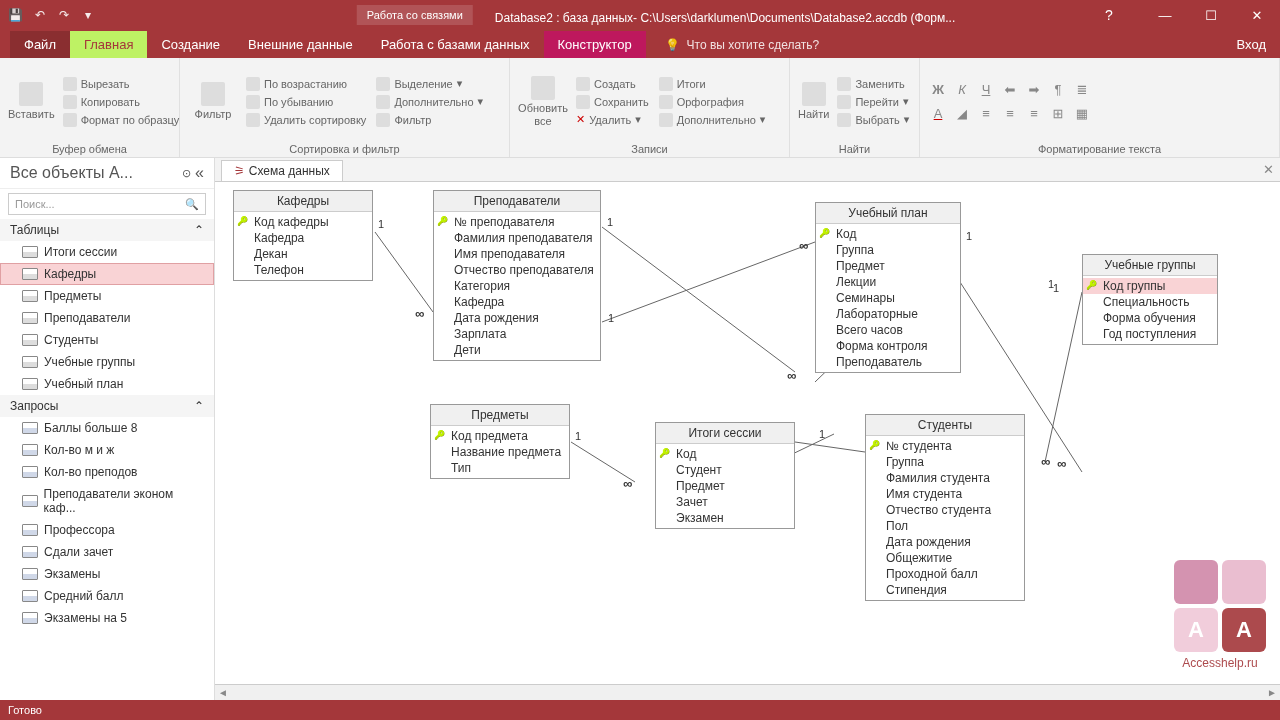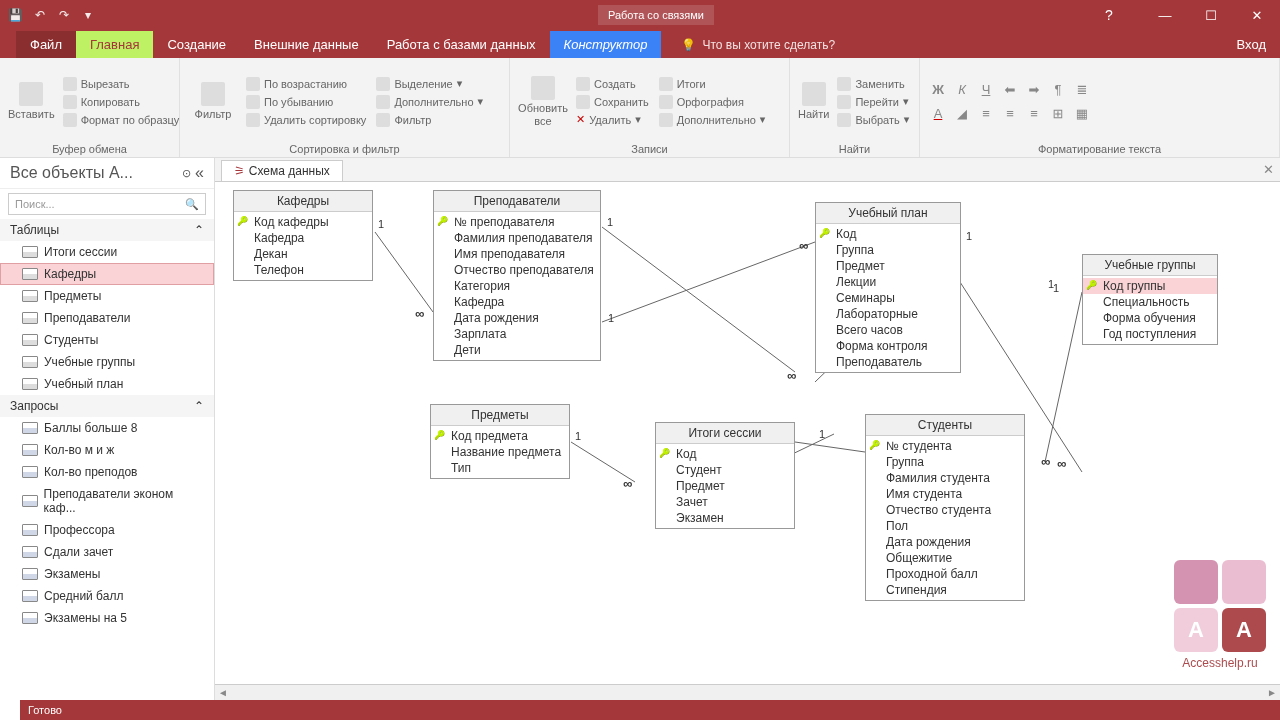--- a/index.html
+++ b/index.html
@@ -6,25 +6,25 @@
   body { width: 1280px; height: 720px; overflow: hidden; background: #fff; font-size: 12px; color: #333; }
   .titlebar { height: 30px; background: #a4373a; display: flex; align-items: center; color: #fff; position: relative; }
   .qat { display: flex; align-items: center; gap: 8px; padding-left: 8px; }
   .qat-icon { width: 16px; height: 16px; display: flex; align-items: center; justify-content: center; font-size: 12px; opacity: 0.9; }
   .title-center { position: absolute; left: 50%; transform: translateX(-50%); display: flex; align-items: flex-end; gap: 22px; font-size: 12px; margin-left: 16px; }
   .context-tab { background: rgba(255,255,255,0.15); padding: 4px 10px; font-size: 11px; }
   .win-controls { position: absolute; right: 0; display: flex; }
   .win-btn { width: 46px; height: 30px; display: flex; align-items: center; justify-content: center; font-size: 13px; }
   .help-btn { position: absolute; right: 148px; font-size: 14px; }
 
-  .ribbon-tabs { height: 28px; background: #a4373a; display: flex; align-items: flex-end; padding-left: 16px; color: #fff; }
+  .ribbon-tabs { height: 28px; background: #a4373a; display: flex; align-items: flex-end; padding-left: 10px; color: #fff; }
   .ribbon-tab { padding: 6px 14px; font-size: 13px; cursor: pointer; }
   .ribbon-tab.file { background: #8a2e30; }
   .ribbon-tab.active { background: #bef264; color: #a4373a; }
-  .ribbon-tab.context { background: #3b82f6; font-style: italic; }
+  .ribbon-tab.context { background: #be185d; }
   .tell-me { margin-left: 20px; display: flex; align-items: center; gap: 6px; opacity: 0.85; font-size: 12px; padding-bottom: 6px; }
   .login-link { position: absolute; right: 14px; font-size: 13px; padding-bottom: 6px; }
 
   .ribbon { height: 100px; background: #f3f3f3; border-bottom: 1px solid #ddd; display: flex; position: relative; }
   .rgroup { border-right: 1px solid #e0e0e0; padding: 4px 8px 2px; display: flex; flex-direction: column; justify-content: space-between; }
   .rgroup-label { text-align: center; font-size: 11px; color: #666; padding-top: 2px; }
   .rgroup-body { display: flex; gap: 6px; flex: 1; }
   .big-btn { display: flex; flex-direction: column; align-items: center; justify-content: center; width: 50px; gap: 2px; font-size: 11px; text-align: center; line-height: 1.1; color: #666; }
   .big-btn .icon { width: 24px; height: 24px; background: #ddd; border-radius: 2px; }
   .small-stack { display: flex; flex-direction: column; gap: 2px; justify-content: center; }
@@ -55,41 +55,42 @@
   .table-box .tb-fields { padding: 2px 0; }
   .tb-field { padding: 1px 10px 1px 20px; position: relative; white-space: nowrap; }
   .tb-field.key::before { content: "🔑"; position: absolute; left: 3px; font-size: 9px; top: 2px; filter: hue-rotate(20deg) saturate(2); }
   .tb-field.selected { background: #f9d3d5; }
 
   .rel-label { position: absolute; font-size: 11px; color: #333; }
   svg.rels { position: absolute; inset: 0; pointer-events: none; }
   svg.rels line { stroke: #666; stroke-width: 1; }
   .inf { font-size: 13px; font-weight: bold; }
 
-  .statusbar { height: 20px; background: #a4373a; color: #fff; font-size: 11px; display: flex; align-items: center; padding: 0 8px; margin-left: 20px; }
+  .statusbar { height: 20px; background: #a4373a; color: #fff; font-size: 11px; display: flex; align-items: center; padding: 0 8px; }
   .watermark { position: absolute; right: 14px; bottom: 14px; display: flex; flex-direction: column; align-items: center; opacity: 0.9; }
   .wm-icons { display: grid; grid-template-columns: 1fr 1fr; gap: 4px; margin-bottom: 4px; }
   .wm-icon { width: 44px; height: 44px; border-radius: 6px; }
   .wm-text { font-size: 12px; color: #a4373a; }
   .hscroll { height: 16px; border-top: 1px solid #ccc; background: #f0f0f0; display: flex; align-items: center; }
   .hscroll .arrow { width: 16px; text-align: center; color: #888; font-size: 10px; }
   .hscroll .track { flex: 1; }
 </style>
 </head>
 <body>
 
 <div class="titlebar">
   <div class="qat">
     <span class="qat-icon">💾</span>
     <span class="qat-icon">↶</span>
     <span class="qat-icon">↷</span>
     <span class="qat-icon">▾</span>
   </div>
   <div class="title-center">
     <span class="context-tab">Работа со связями</span>
+    <span>Database2 : база данных- C:\Users\darklumen\Documents\Database2.accdb (Форм...</span>
   </div>
   <div class="win-btn help-btn">?</div>
   <div class="win-controls">
     <div class="win-btn">―</div>
     <div class="win-btn">☐</div>
     <div class="win-btn close">✕</div>
   </div>
 </div>
 
 <div class="ribbon-tabs">

